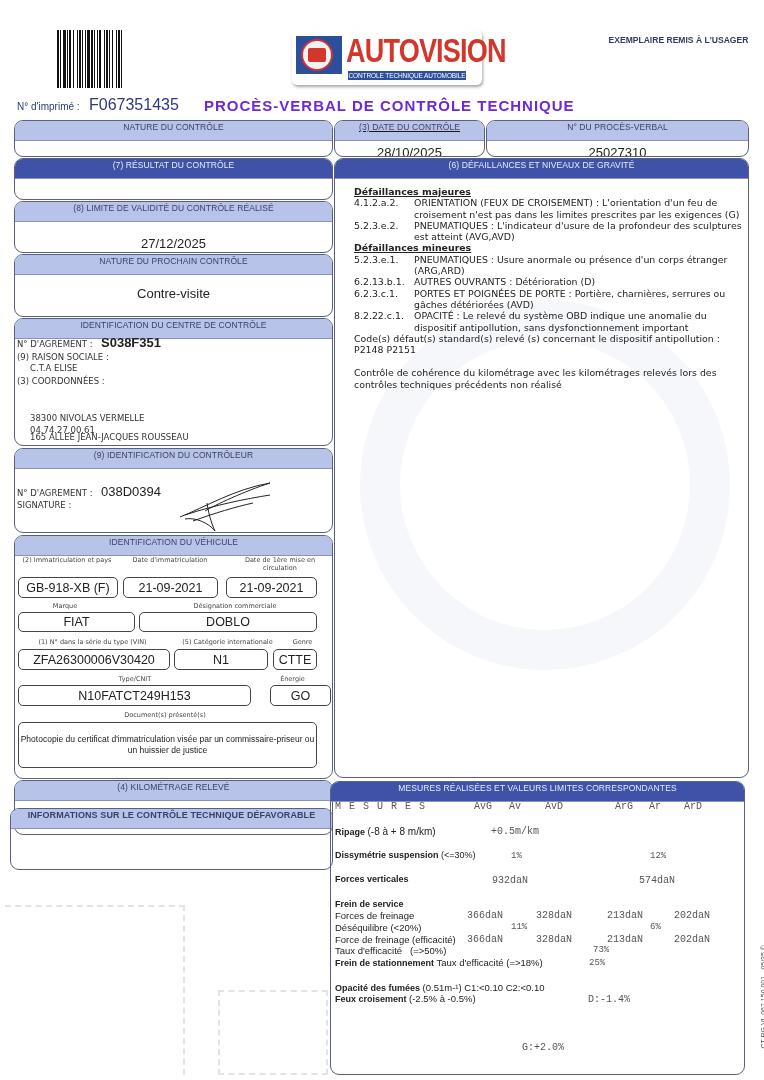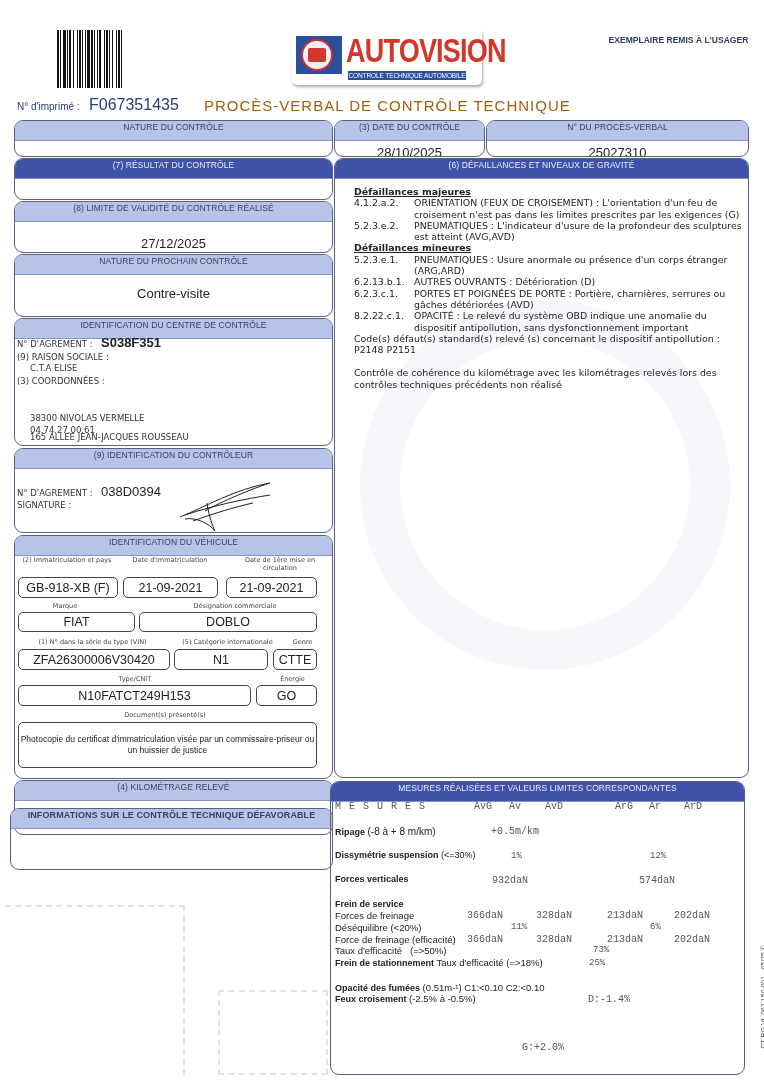--- a/index.html
+++ b/index.html
@@ -18,21 +18,21 @@
   .logo-emblem { position: absolute; left: 4px; top: 6px; width: 46px; height: 38px; background: #2c4f9c; overflow: hidden; }
   .logo-emblem .circle { position: absolute; left: 5px; top: 3px; width: 32px; height: 32px; border-radius: 50%; background: #f2f2f2; border: 2px solid #c33; }
   .logo-emblem .car { position: absolute; left: 12px; top: 12px; width: 18px; height: 14px; background: #d3362b; border-radius: 2px; }
   .logo-text { position: absolute; left: 54px; top: 2px; font-size: 33px; color: #d3362b; font-weight: bold; letter-spacing: -1px; transform: scaleX(0.82); transform-origin: left; font-family: "Liberation Sans Narrow", "Liberation Sans", sans-serif; }
   .logo-sub { position: absolute; left: 56px; top: 41px; width: 118px; height: 9px; background: #2c4f9c; color: #fff; font-size: 6.5px; line-height: 9px; text-align: center; letter-spacing: -0.1px; }
 
   .usager { right: 16px; top: 34px; font-size: 9.5px; color: #333a66; font-weight: bold; transform: scaleX(0.9); transform-origin: right; }
 
   .imprime-label { left: 17px; top: 101px; font-size: 10px; color: #2a3a7a; }
   .imprime-value { left: 89px; top: 96px; font-size: 16px; color: #2a3a7a; }
-  .main-title { left: 204px; top: 97px; font-size: 15px; font-weight: normal; color: #a16207; letter-spacing: 1px; }
+  .main-title { left: 204px; top: 97px; font-size: 15px; font-weight: bold; color: #6d28d9; letter-spacing: 1px; }
 
   
   .box { position: absolute; border: 1px solid #5a6080; border-radius: 9px; background: transparent; overflow: hidden; }
   .box-header { height: 20px; line-height: 12px; text-align: center; font-size: 8.5px; color: #3a3f66;
                 background: #b8c3ea; text-transform: uppercase; letter-spacing: 0.1px; border-bottom: 1px solid #8a93bf; }
   .box-header.dark { background: #3f52a8; color: #e8ecff; }
   .box-value { text-align: center; font-size: 13px; color: #222; }
 
   
   .lbl-sm { font-family: "DejaVu Sans", sans-serif; font-size: 8.5px; color: #333; }
@@ -125,21 +125,21 @@
 <div class="abs imprime-value">F067351435</div>
 <div class="abs main-title">PROCÈS-VERBAL DE CONTRÔLE TECHNIQUE</div>
 
 <div class="abs watermark"></div>
 
 <div class="box" style="left:14px; top:120px; width:319px; height:37px;">
   <div class="box-header">NATURE DU CONTRÔLE</div>
   <div class="box-value" style="padding-top:16px;">Contrôle technique périodique</div>
 </div>
 
-<div class="box" style="left:334px; top:120px; width:151px; height:37px;">
+<div class="box" style="left:334px; top:120px; width:151px; height:37px;text-decoration:underline;">
   <div class="box-header">(3) DATE DU CONTRÔLE</div>
   <div class="box-value" style="padding-top:4px;">28/10/2025</div>
 </div>
 
 <div class="box" style="left:486px; top:120px; width:263px; height:37px;">
   <div class="box-header">N° DU PROCÈS-VERBAL</div>
   <div class="box-value" style="padding-top:4px;">25027310</div>
 </div>
 
 <div class="box" style="left:14px; top:158px; width:319px; height:42px;">
@@ -202,21 +202,21 @@
   <div class="vlabel" style="left:5px; top:102px; width:145px;">(1) N° dans la série du type (VIN)</div>
   <div class="vlabel" style="left:160px; top:102px; width:105px;">(5) Catégorie internationale</div>
   <div class="vlabel" style="left:270px; top:102px; width:35px;">Genre</div>
   <div class="vbox" style="left:3px; top:113px; width:152px; height:21px; line-height:20px;">ZFA26300006V30420</div>
   <div class="vbox" style="left:159px; top:113px; width:94px; height:21px; line-height:20px;">N1</div>
   <div class="vbox" style="left:258px; top:113px; width:44px; height:21px; line-height:20px;">CTTE</div>
 
   <div class="vlabel" style="left:80px; top:139px; width:80px;">Type/CNIT</div>
   <div class="vlabel" style="left:255px; top:139px; width:45px;">Énergie</div>
   <div class="vbox" style="left:3px; top:149px; width:233px; height:21px; line-height:20px;">N10FATCT249H153</div>
-  <div class="vbox" style="left:241px; top:149px; width:61px; height:21px; line-height:20px;">GO</div>
+  <div class="vbox" style="left:255px; top:149px; width:61px; height:21px; line-height:20px;">GO</div>
 
   <div class="vlabel" style="left:60px; top:175px; width:180px;">Document(s) présenté(s)</div>
   <div class="vbox" style="left:3px; top:186px; width:299px; height:46px; font-size:8.5px; line-height:11px; padding-top:11px; padding-left:1px; padding-right:1px;">Photocopie du certificat d'immatriculation visée par un commissaire-priseur ou un huissier de justice</div>
 </div>
 
 <div class="box" style="left:14px; top:780px; width:319px; height:55px;">
   <div class="box-header">(4) KILOMÉTRAGE RELEVÉ</div>
   <div class="box-value" style="padding-top:6px;">110036</div>
 </div>
 

